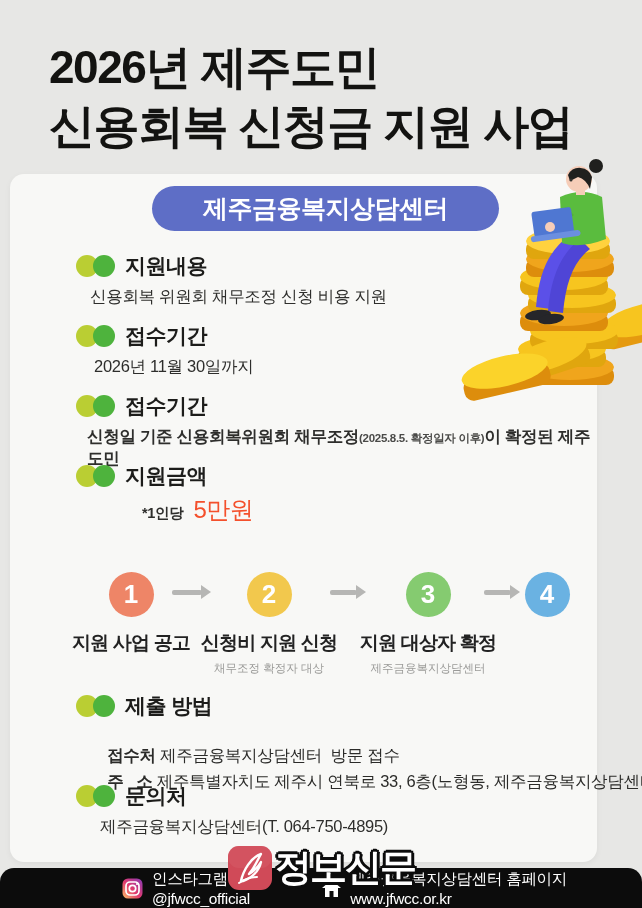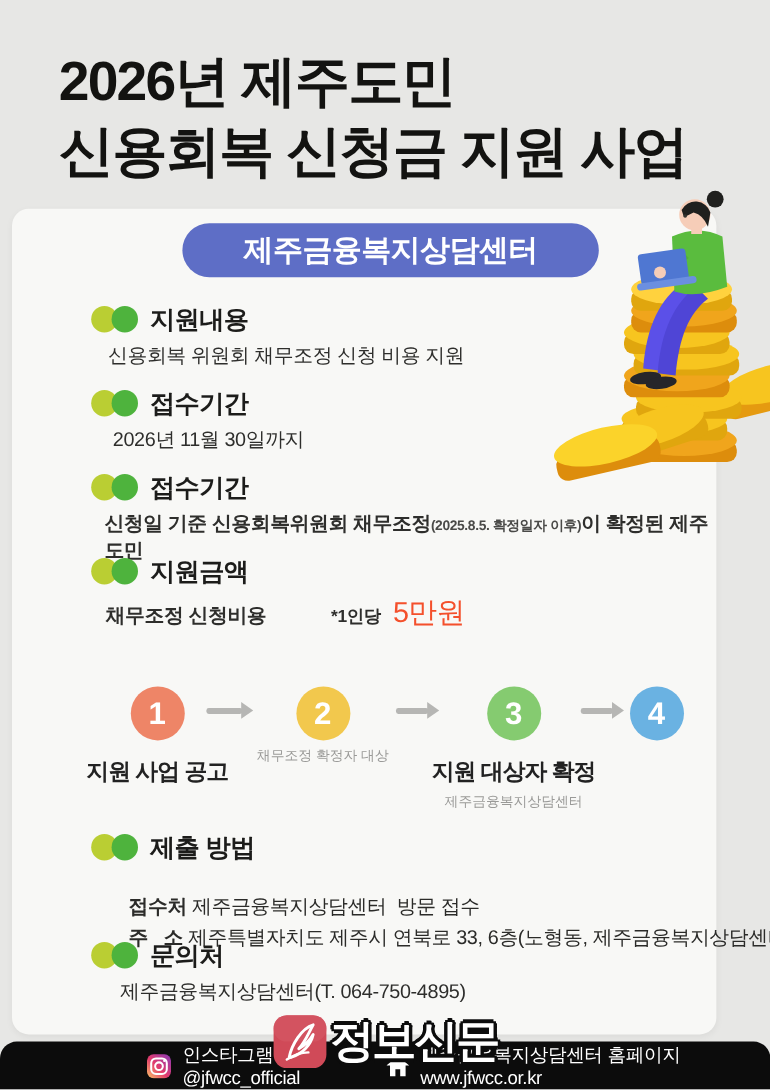--- a/index.html
+++ b/index.html
@@ -102,32 +102,32 @@
   </div>
 
   <div class="sec-head" style="top:288px;">
     <span class="bullet">
       <span class="c1" style="background-color: rgb(186, 206, 51);"></span>
         <span class="c2" style="background-color: rgb(78, 179, 61);"></span>
     </span>
     <span>지원금액</span>
   </div>
   <div class="body-text amount-line" style="left:78px; top:320px;">
-    <span class="amount-item">채무조정 신청비용</span>
     <span class="amount-per">*1인당</span>
     <span class="amount-val" style="color: rgb(244, 80, 44);">5만원</span>
   </div>
 
 
   <div class="step" style="left:41px; top:398px;">
     <div class="step-circle" style="background-color: rgb(238, 133, 103);">1</div>
     <div class="step-label">지원 사업 공고</div>
   </div>
   <div class="step" style="left:179px; top:398px;">
     <div class="step-circle" style="background-color: rgb(242, 200, 77);">2</div>
+    <div class="step-label">신청비 지원 신청</div>
     <div class="step-sub">채무조정 확정자 대상</div>
   </div>
   <div class="step" style="left:338px; top:398px;">
     <div class="step-circle" style="background-color: rgb(133, 203, 112);">3</div>
     <div class="step-label">지원 대상자 확정</div>
     <div class="step-sub">제주금융복지상담센터</div>
   </div>
   <div class="step" style="left:457px; top:398px;">
     <div class="step-circle" style="background-color: rgb(106, 178, 226);">4</div>
   </div>

